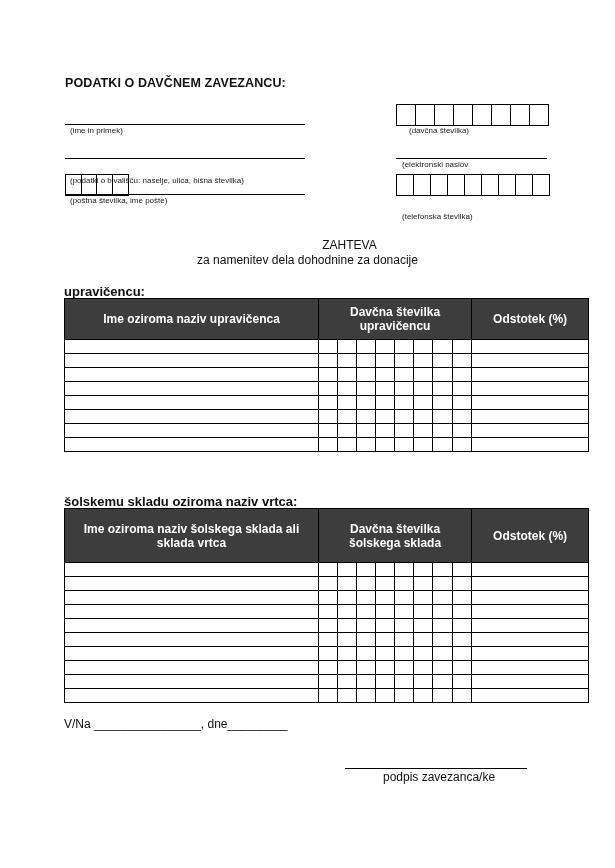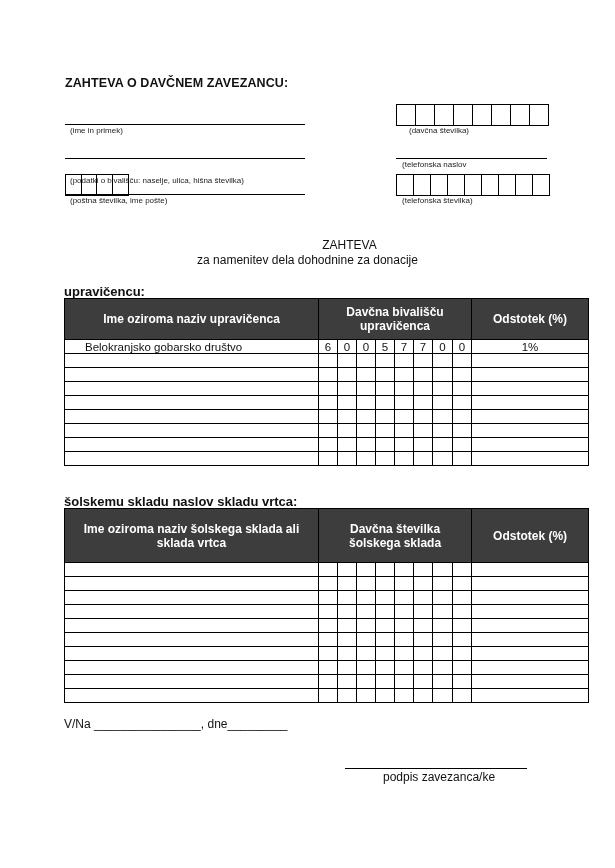--- a/index.html
+++ b/index.html
@@ -18,21 +18,21 @@
                   border: 1.5px solid #000; padding: 0 4px; line-height: 14px; }
   table.grid td { border: 1.5px solid #000; font-size: 11.5px; padding: 0; height: 12.5px; line-height: 12px; }
   table.grid td.digit { text-align: center; border-left-width: 1px; border-right-width: 1px; }
   table.grid td.name { padding-left: 20px; }
   table.grid td.pct { text-align: center; }
   .footer { font-size: 12px; }
 </style>
 </head>
 <body>
 
-<div class="abs heading">ZAHTEVA O DAVČNEM ZAVEZANCU:</div>
+<div class="abs heading">PODATKI O DAVČNEM ZAVEZANCU:</div>
 
 <div class="line" style="left:65px; top:124px; width:240px;"></div>
 <div class="caption" style="left:70px; top:126px;">(ime in primek)</div>
 
 <div class="line" style="left:65px; top:158px; width:240px;"></div>
 <div class="caption" style="left:70px; top:176px;">(podatki o bivališču: naselje, ulica, hišna številka)</div>
 
 <div class="boxes" style="left:65px; top:174px; height:20px;">
   <span style="width:15px"></span>
   <span style="width:14px"></span>
@@ -48,34 +48,34 @@
   <span style="width:18px"></span>
   <span style="width:18px"></span>
   <span style="width:18px"></span>
   <span style="width:18px"></span>
   <span style="width:18px"></span>
   <span style="width:18px"></span>
 </div>
 <div class="caption" style="left:409px; top:126px;">(davčna številka)</div>
 
 <div class="line" style="left:396px; top:158px; width:151px;"></div>
-<div class="caption" style="left:402px; top:160px;">(telefonska naslov</div>
+<div class="caption" style="left:402px; top:160px;">(elektronski naslov</div>
 
 <div class="boxes" style="left:396px; top:174px; height:20px;">
   <span style="width:16px"></span>
   <span style="width:16px"></span>
   <span style="width:16px"></span>
   <span style="width:16px"></span>
   <span style="width:16px"></span>
   <span style="width:16px"></span>
   <span style="width:16px"></span>
   <span style="width:16px"></span>
   <span style="width:16px"></span>
 </div>
-<div class="caption" style="left:402px; top:196px;text-align:center;">(telefonska številka)</div>
+<div class="caption" style="left:402px; top:212px;text-align:center;">(telefonska številka)</div>
 
 <div class="abs title" style="top:238px;margin-left:42px;">ZAHTEVA</div>
 <div class="abs title" style="top:253px;">za namenitev dela dohodnine za donacije</div>
 
 <div class="abs section" style="top:284px;">upravičencu:</div>
 <table class="grid" id="beneficiary-table" style="top:298px; width:524px;">
   <colgroup>
     <col style="width:254px">
       <col style="width:19px">
       <col style="width:19px">
@@ -83,38 +83,26 @@
       <col style="width:19px">
       <col style="width:19px">
       <col style="width:19px">
       <col style="width:20px">
       <col style="width:19px">
       <col style="width:117px">
   </colgroup>
   <thead>
     <tr style="height:41px;">
       <th>Ime oziroma naziv upravičenca</th>
-      <th colspan="8">Davčna bivališču upravičenca</th>
+      <th colspan="8">Davčna številka upravičencu</th>
       <th>Odstotek (%)</th>
     </tr>
   </thead>
   <tbody id="beneficiary-body">
       <tr style="height: 14px;">
-        <td class="name">Belokranjsko gobarsko društvo</td>
-        <td class="digit">6</td>
-        <td class="digit">0</td>
-        <td class="digit">0</td>
-        <td class="digit">5</td>
-        <td class="digit">7</td>
-        <td class="digit">7</td>
-        <td class="digit">0</td>
-        <td class="digit">0</td>
-        <td class="pct">1%</td>
-      </tr>
-      <tr style="height: 14px;">
         <td class="name"></td>
         <td class="digit"></td>
         <td class="digit"></td>
         <td class="digit"></td>
         <td class="digit"></td>
         <td class="digit"></td>
         <td class="digit"></td>
         <td class="digit"></td>
         <td class="digit"></td>
         <td class="pct"></td>
@@ -199,21 +187,21 @@
         <td class="digit"></td>
         <td class="digit"></td>
         <td class="digit"></td>
         <td class="digit"></td>
         <td class="digit"></td>
         <td class="pct"></td>
       </tr>
     </tbody>
 </table>
 
-<div class="abs section" style="top:494px;">šolskemu skladu naslov skladu vrtca:</div>
+<div class="abs section" style="top:494px;">šolskemu skladu oziroma naziv vrtca:</div>
 <table class="grid" id="school-table" style="top:508px; width:524px;">
   <colgroup>
     <col style="width:254px">
       <col style="width:19px">
       <col style="width:19px">
       <col style="width:19px">
       <col style="width:19px">
       <col style="width:19px">
       <col style="width:19px">
       <col style="width:20px">

